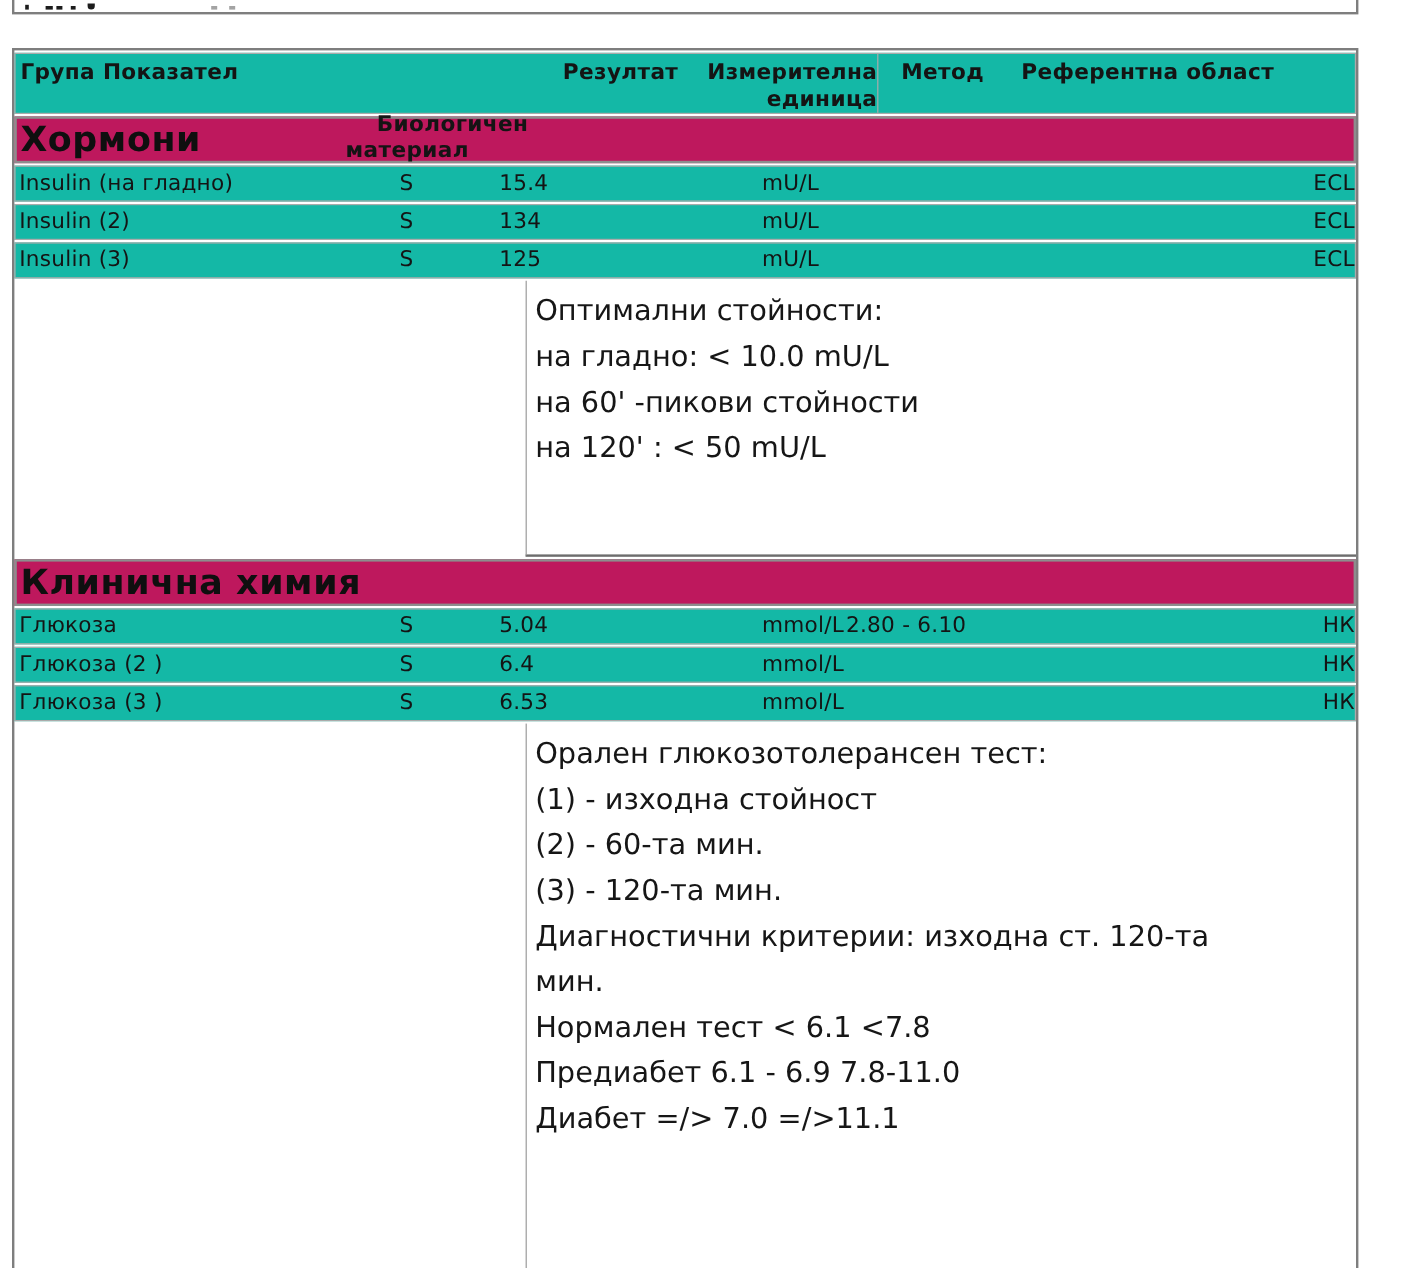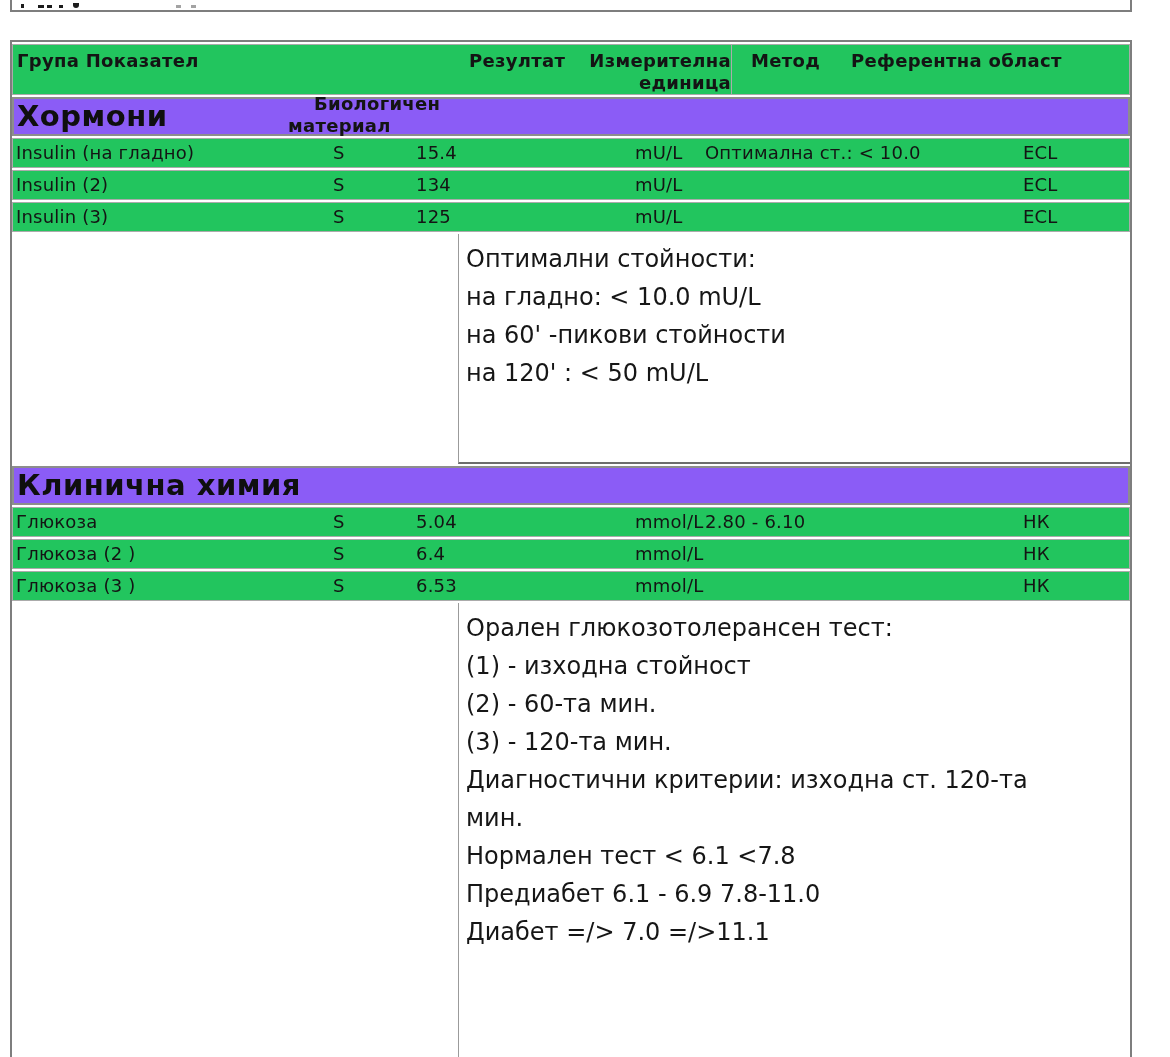--- a/index.html
+++ b/index.html
@@ -23,58 +23,58 @@
   .f5 { left:52px; width:6px; height:5px; border-radius:0 0 3px 3px; }
   .f6 { left:155px; width:5px; height:3px; background:#a3a3a3; }
   .f7 { left:170px; width:5px; height:3px; background:#a3a3a3; }
 
   
   .tbl {
     position:absolute; left:10px; top:40px; width:1122px; height:1100px;
     border:2px solid #7e7e7e; box-sizing:border-box; background:#fff;
   }
   .trow {
-    display:flex; box-sizing:border-box; background:#22c55e;
+    display:flex; box-sizing:border-box; background:#14b8a6;
     border:1px solid #ababab; margin-top:2px;
   }
   .hrow { height:51px; font-size:18px; font-weight:bold; letter-spacing:0.3px; }
   .hc { box-sizing:border-box; padding-top:5px; line-height:22px; }
   .hc1 { width:273px; padding-left:4px; }
   .hc2 { width:175px;margin-top:43px; }
   .hc2 .l1 { margin-left:28px; }
   .hc2 .l2 { margin-left:2px; }
   .hc3 { width:100px; padding-left:8px; }
   .hc4 { width:170px; text-align:right; }
   .hc5 { width:290px; padding-left:12px; }
   .hc6 { flex:1; text-align:center; border-left:1px solid #ababab; }
 
   .sec {
     height:39px; box-sizing:border-box; margin-top:2px;
-    border:2px solid #8d8d8d; background:#8b5cf6;
+    border:2px solid #8d8d8d; background:#be185d;
     font-size:29px; font-weight:bold; letter-spacing:0.5px;
     line-height:34px; padding-left:3px; color:#0f0f0f;
   }
 
   .drow { height:30px; font-size:18px; letter-spacing:0.2px; }
   .dc { box-sizing:border-box; padding-top:3px; line-height:22px; white-space:nowrap; }
   .dc1 { width:320px; padding-left:3px; }
   .dc2 { width:83px; }
   .dc3 { width:215px; }
   .dc4 { width:74px; padding-left:4px; }
   .dc5 { width:318px; }
-  .dc6 { flex:1; }
+  .dc6 { flex:1;text-align:right; }
 
   .notes { position:relative; margin-top:2px; }
   .notes-1 { height:230px; }
   .notes-2 { height:480px; }
   .ncell {
     position:absolute; left:426px; right:0; top:0; bottom:0;
     box-sizing:border-box; border-left:1px solid #9b9b9b;
     padding:6px 10px 0 7px;
-    font-size:24px; line-height:38px; white-space:pre-line; color:#161616;margin-left:20px;
+    font-size:24px; line-height:38px; white-space:pre-line; color:#161616;
   }
   .ncell-closed { border-bottom:2px solid #6d6d6d; }
 </style>
 </head>
 <body>
 
 <div class="top-box">
   <div class="frags">
     <span class="frag f1"></span>
       <span class="frag f2"></span>
@@ -103,21 +103,20 @@
     <div class="hc hc5">Референтна област</div>
   </div>
 
   <div class="sec">Хормони</div>
 
   <div class="trow drow">
     <div class="dc dc1">Insulin (на гладно)</div>
     <div class="dc dc2">S</div>
     <div class="dc dc3">15.4</div>
     <div class="dc dc4">mU/L</div>
-    <div class="dc dc5">Оптимална ст.: &lt; 10.0</div>
     <div class="dc dc6">ECL</div>
   </div>
 
   <div class="trow drow">
     <div class="dc dc1">Insulin (2)</div>
     <div class="dc dc2">S</div>
     <div class="dc dc3">134</div>
     <div class="dc dc4">mU/L</div>
     <div class="dc dc5"></div>
     <div class="dc dc6">ECL</div>

